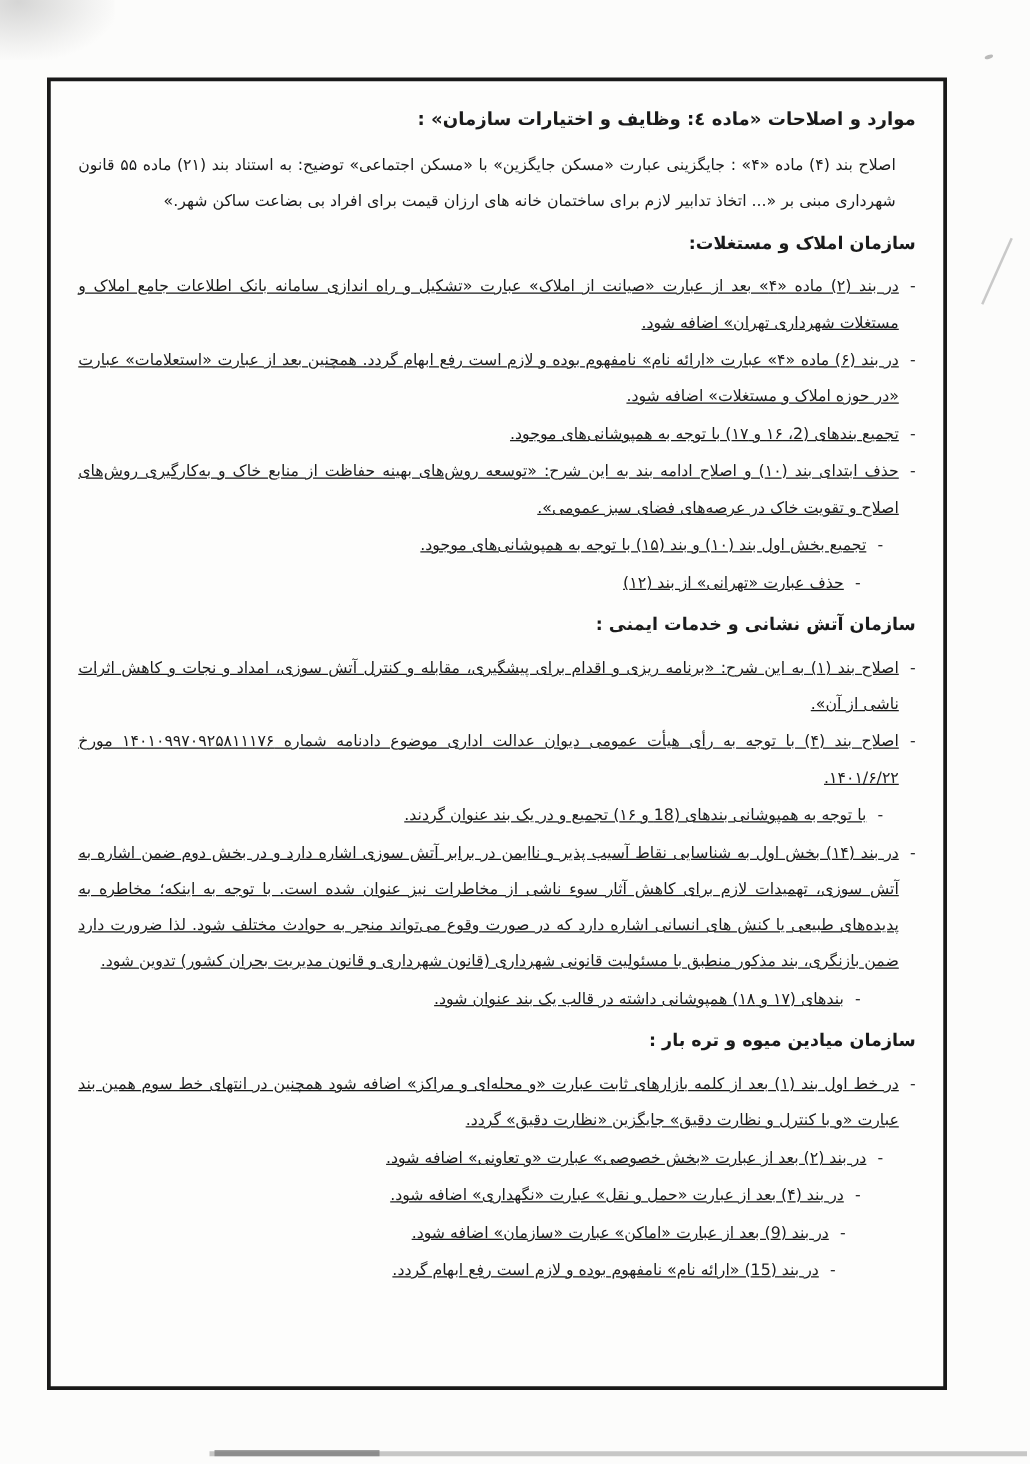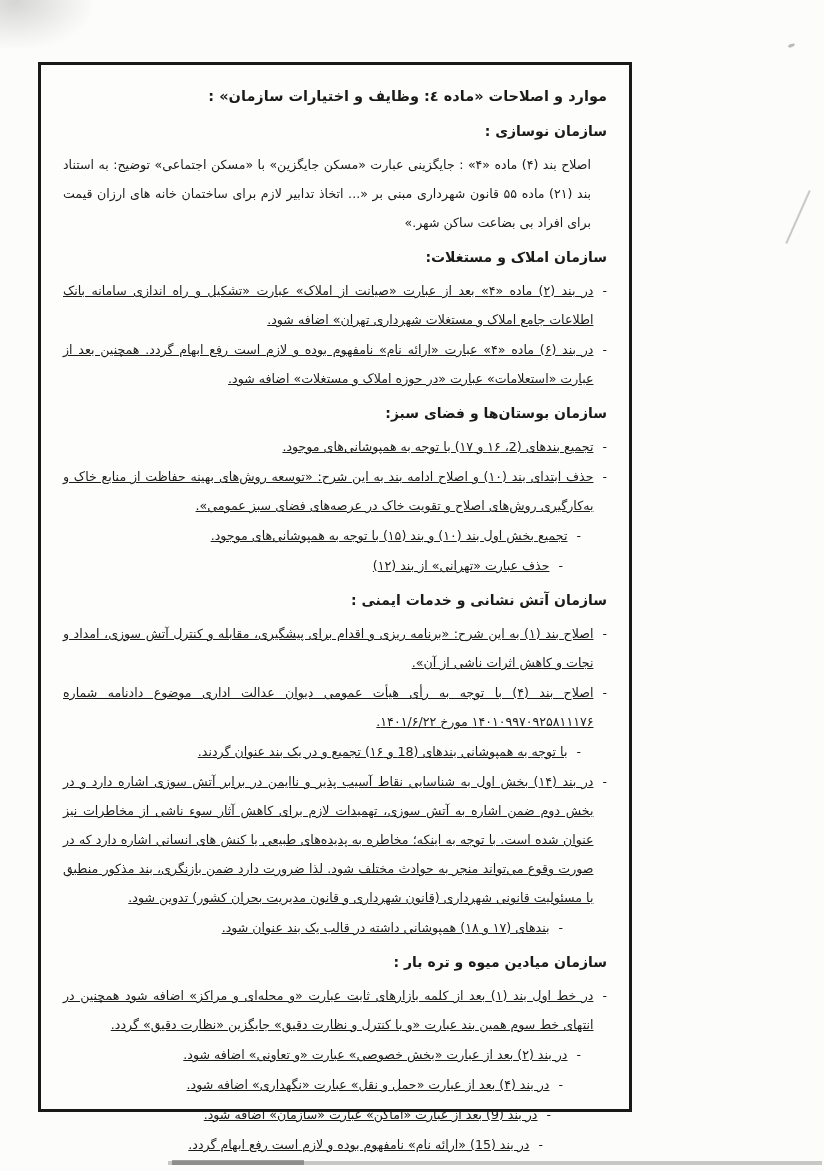--- a/index.html
+++ b/index.html
@@ -29,21 +29,21 @@
   }
   .scan-band{
     position:absolute;left:168px;top:1161px;width:654px;height:4px;
     background:rgba(155,155,155,.55);
   }
   .scan-band-dark{
     position:absolute;left:172px;top:1160px;width:132px;height:5px;
     background:rgba(110,110,110,.65);
   }
   .frame{
-    position:absolute;left:38px;top:62px;width:594px;height:1050px;
+    position:absolute;left:38px;top:62px;width:720px;height:1050px;
     box-sizing:border-box;
     border:3px solid #191919;
     padding:16px 22px 0 22px;
     background:#fdfdfc;
   }
   .doc-title{
     font-weight:bold;
     font-size:14.5px;
     line-height:30px;
     margin:0 0 6px 0;
@@ -81,32 +81,30 @@
 
 <div class="scan-smudge"></div>
 <div class="scan-dot"></div>
 <div class="scan-scratch"></div>
 <div class="scan-band"></div>
 <div class="scan-band-dark"></div>
 
 <div class="frame">
   <div class="doc-title">موارد و اصلاحات «ماده ٤: وظایف و اختیارات سازمان» :</div>
   <div id="doc-body">
-      <div class="section-heading">سازمان نوسازی :</div>
       <div class="para">اصلاح بند (۴) ماده «۴» : جایگزینی عبارت «مسکن جایگزین» با «مسکن اجتماعی» توضیح: به استناد بند (۲۱) ماده ۵۵ قانون شهرداری مبنی بر «... اتخاذ تدابیر لازم برای ساختمان خانه های ارزان قیمت برای افراد بی بضاعت ساکن شهر.»</div>
       <div class="section-heading">سازمان املاک و مستغلات:</div>
       <div class="bullet ind-0">
         <span class="marker">-</span>
         <span class="btext">در بند (۲) ماده «۴» بعد از عبارت «صیانت از املاک» عبارت «تشکیل و راه اندازی سامانه بانک اطلاعات جامع املاک و مستغلات شهرداری تهران» اضافه شود.</span>
       </div>
       <div class="bullet ind-0">
         <span class="marker">-</span>
         <span class="btext">در بند (۶) ماده «۴» عبارت «ارائه نام» نامفهوم بوده و لازم است رفع ابهام گردد. همچنین بعد از عبارت «استعلامات» عبارت «در حوزه املاک و مستغلات» اضافه شود.</span>
       </div>
-      <div class="section-heading">سازمان بوستان‌ها و فضای سبز:</div>
       <div class="bullet ind-0">
         <span class="marker">-</span>
         <span class="btext">تجمیع بندهای (2، ۱۶ و ۱۷) با توجه به همپوشانی‌های موجود.</span>
       </div>
       <div class="bullet ind-0">
         <span class="marker">-</span>
         <span class="btext">حذف ابتدای بند (۱۰) و اصلاح ادامه بند به این شرح: «توسعه روش‌های بهینه حفاظت از منابع خاک و به‌کارگیری روش‌های اصلاح و تقویت خاک در عرصه‌های فضای سبز عمومی».</span>
       </div>
       <div class="bullet ind-1">
         <span class="marker">-</span>

